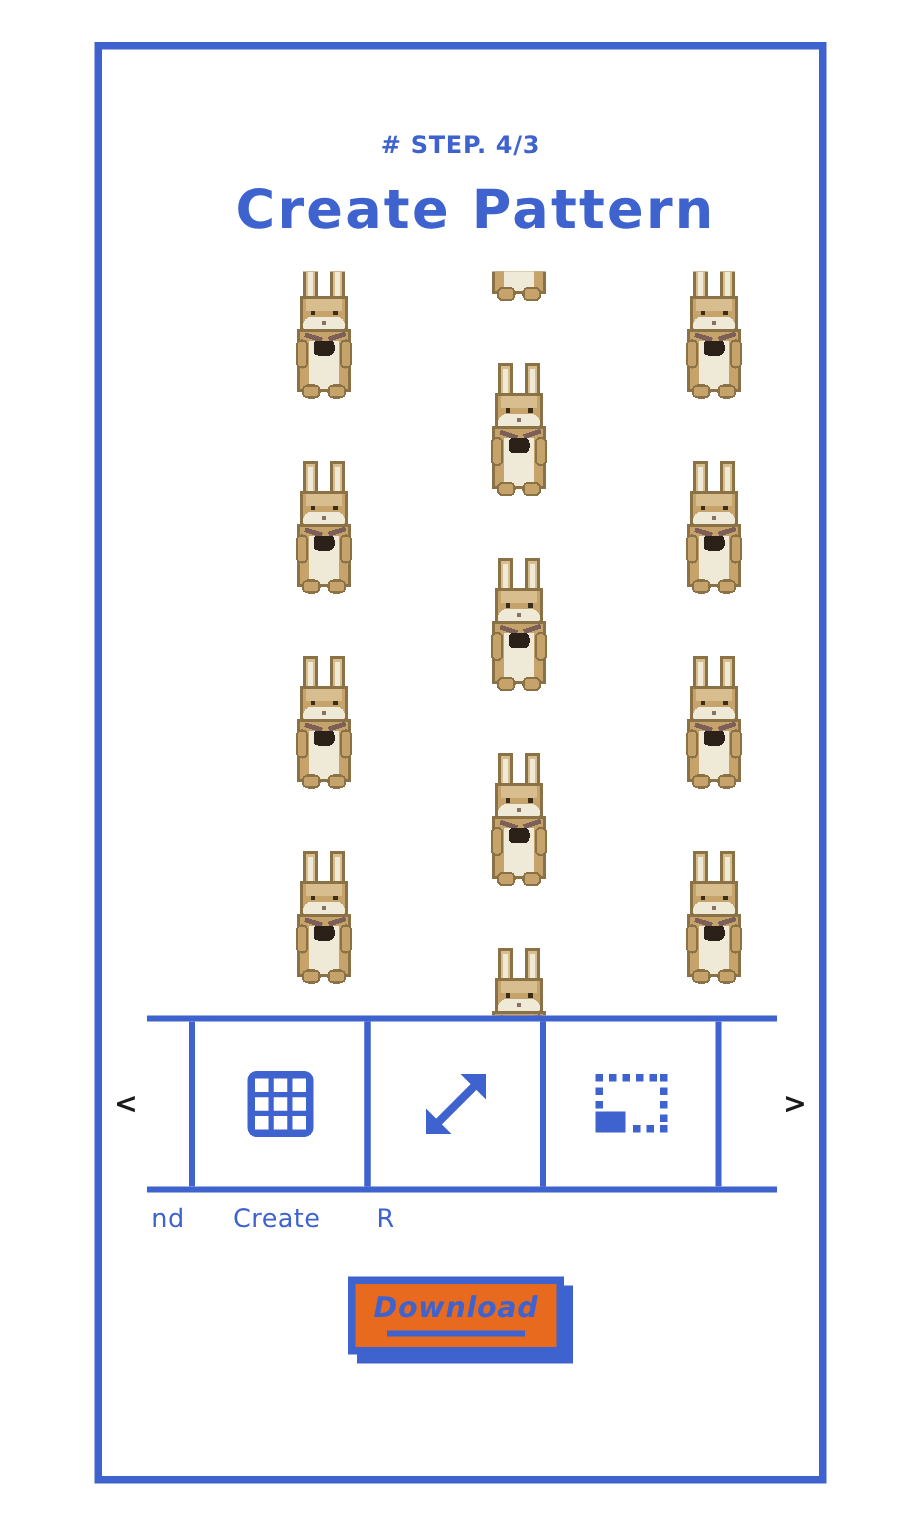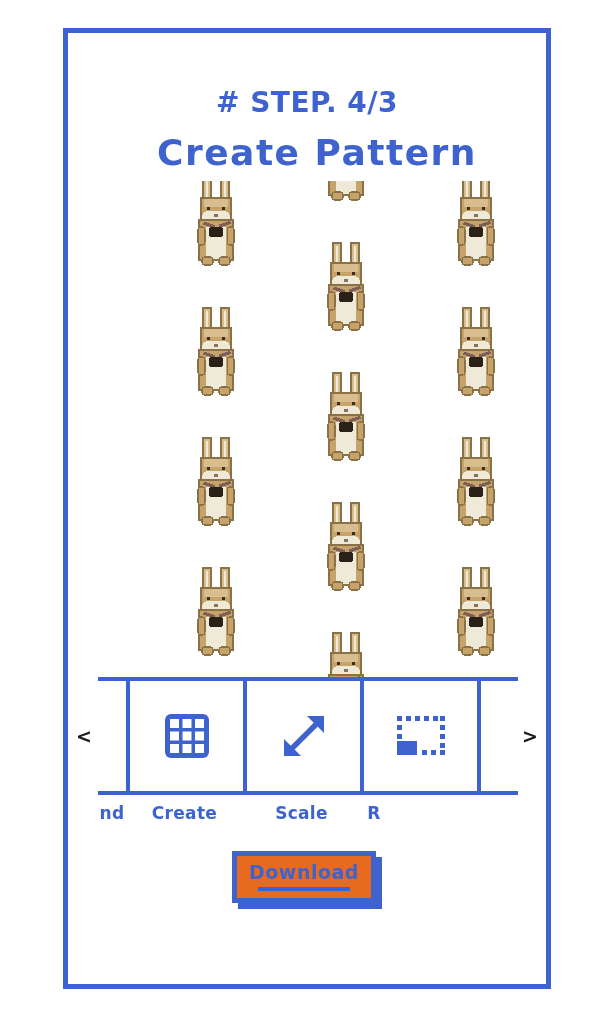--- a/index.html
+++ b/index.html
@@ -32,21 +32,21 @@
   
   #header {
     position: absolute;
     left: 0;
     top: 0;
     width: 100%;
     text-align: center;
     padding-top: 56px;
   }
   #step-label {
-    font-size: 28px;
+    font-size: 16px;
     font-weight: bold;
     color: #3f63ce;
     letter-spacing: 0.5px;
     line-height: 1;
     margin: 0 0 18px 0;
   }
   #page-title {
     font-size: 36px;
     font-weight: bold;
     color: #3f63ce;
@@ -124,21 +124,21 @@
     width: 420px;
     height: 28px;
     display: flex;
   }
   .tool-label {
     height: 100%;
     display: flex;
     align-items: center;
     justify-content: center;
     font-size: 17px;
-    font-weight: bold;
+    font-weight: normal;
     color: #3f63ce;
     letter-spacing: 0.3px;
     white-space: nowrap;
     overflow: hidden;
   }
   .tool-label.edge { width: 28px; }
   .tool-label.main { width: 117px; }
 
   .nav-arrow {
     position: absolute;
@@ -165,20 +165,21 @@
     top: 818px;
     width: 478px;
     display: flex;
     justify-content: center;
   }
   #download-button {
     position: relative;
     width: 150px;
     height: 58px;
     cursor: pointer;
+    font-style: italic;
   }
   #dl-shadow {
     position: absolute;
     left: 6px;
     top: 6px;
     width: 144px;
     height: 52px;
     background: #3f63ce;
   }
   #dl-border {
@@ -646,21 +647,20 @@
           </svg>
         </span>
       </div>
 
       <div class="tool-cell edge"></div>
     </div>
 
     <div id="toolbar-labels">
       <div class="tool-label edge">nd</div>
       <div class="tool-label main">Create</div>
-      <div class="tool-label main">Scale</div>
       <div class="tool-label edge">R</div>
     </div>
   </div>
 
   <div id="download-wrap">
     <div id="download-button">
       <div id="dl-shadow"></div>
       <div id="dl-border"></div>
       <div id="dl-face">
         <span id="dl-text">Download</span>

